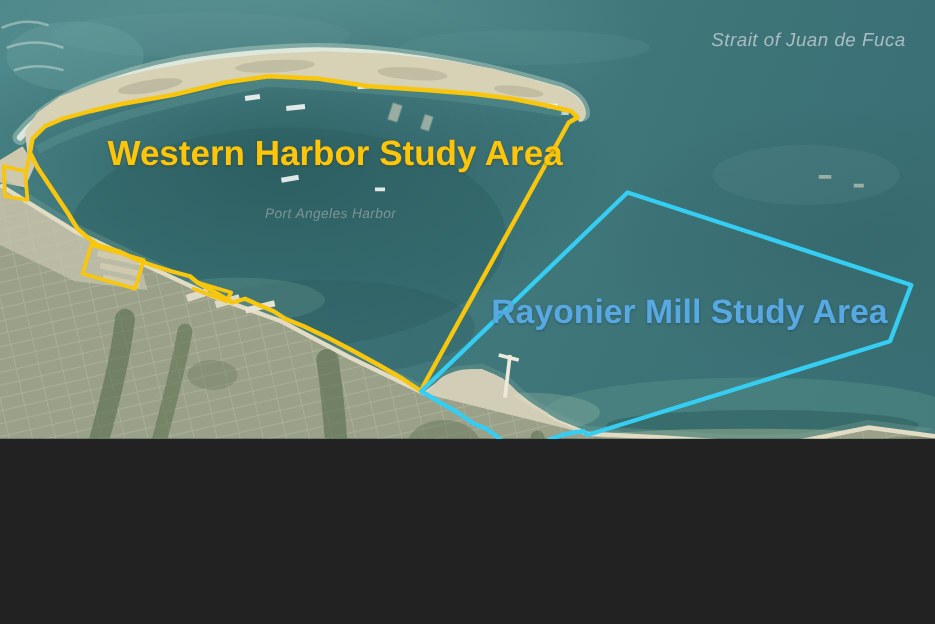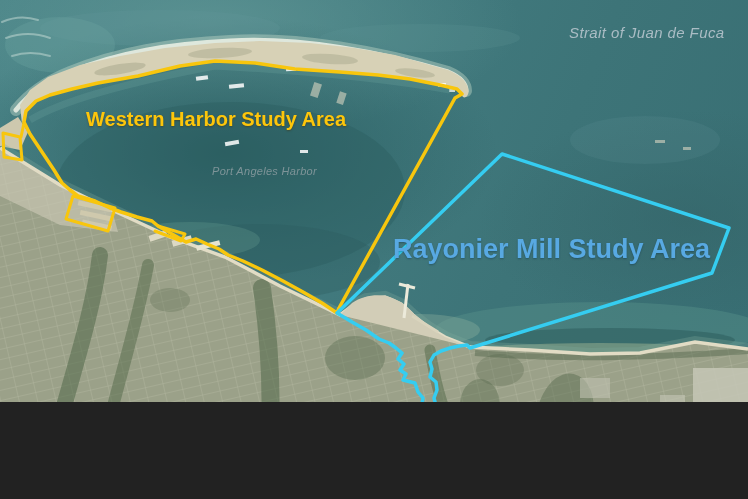--- a/index.html
+++ b/index.html
@@ -1,29 +1,29 @@
 <!DOCTYPE html>
 <html><head>
 <meta charset="utf-8">
 <style>
   html,body{margin:0;padding:0;background:#222;}
   .stage{
-    position:relative;width:748px;height:402px;overflow:hidden;
+    position:relative;width:748px;height:351px;overflow:hidden;
     font-family:"Liberation Sans", sans-serif;
     background:
       radial-gradient(ellipse 380px 190px at 30% 38%, rgba(41,92,95,.85) 0%, rgba(41,92,95,0) 72%),
       radial-gradient(ellipse 480px 170px at 28% 6%, rgba(98,152,151,.7) 0%, rgba(98,152,151,0) 65%),
       radial-gradient(ellipse 300px 160px at 92% 55%, rgba(52,100,104,.6) 0%, rgba(52,100,104,0) 70%),
       linear-gradient(112deg,#4b8588 0%, #437c80 38%, #3d7478 68%, #386e73 100%);
   }
   .stage svg{position:absolute;left:0;top:0;}
   .lbl{position:absolute;white-space:nowrap;line-height:1;}
   .lbl-strait{left:569px;top:25px;font-size:15px;font-style:italic;color:#aabcc4;letter-spacing:.4px;}
   .lbl-harbor{left:212px;top:166px;font-size:11px;font-style:italic;color:#7e9498;letter-spacing:.3px;}
-  .lbl-western{left:86px;top:109px;font-size:20px;font-weight:bold;color:#fdc60b;text-shadow:0 1px 2px rgba(70,45,0,.45);}
+  .lbl-western{left:86px;top:109px;font-size:28px;font-weight:bold;color:#fdc60b;text-shadow:0 1px 2px rgba(70,45,0,.45);}
   .lbl-rayonier{left:393px;top:236px;font-size:27px;font-weight:bold;color:#58a9e2;text-shadow:0 1px 2px rgba(0,35,60,.35);}
 </style>
 </head>
 <body>
 
 <div class="stage">
 
   <svg width="748" height="499" viewBox="0 0 748 499">
     <defs>
       <pattern id="grid" width="18" height="10" patternUnits="userSpaceOnUse" patternTransform="rotate(-13)">

